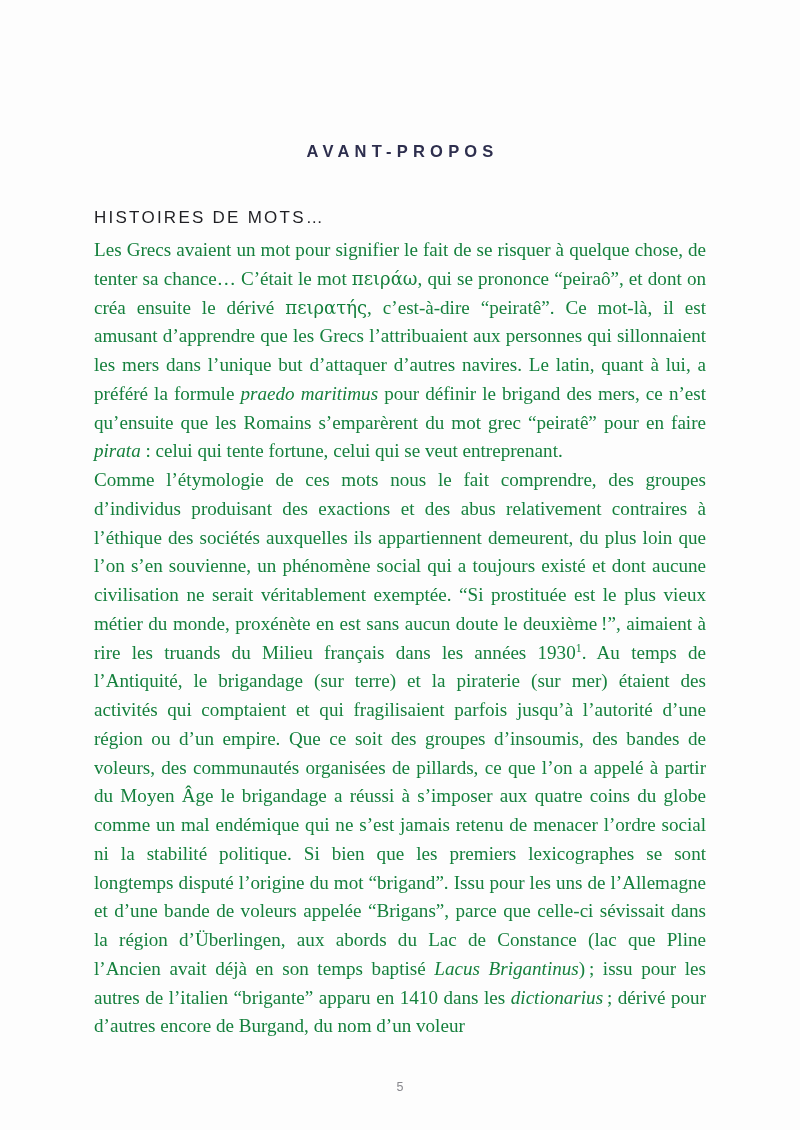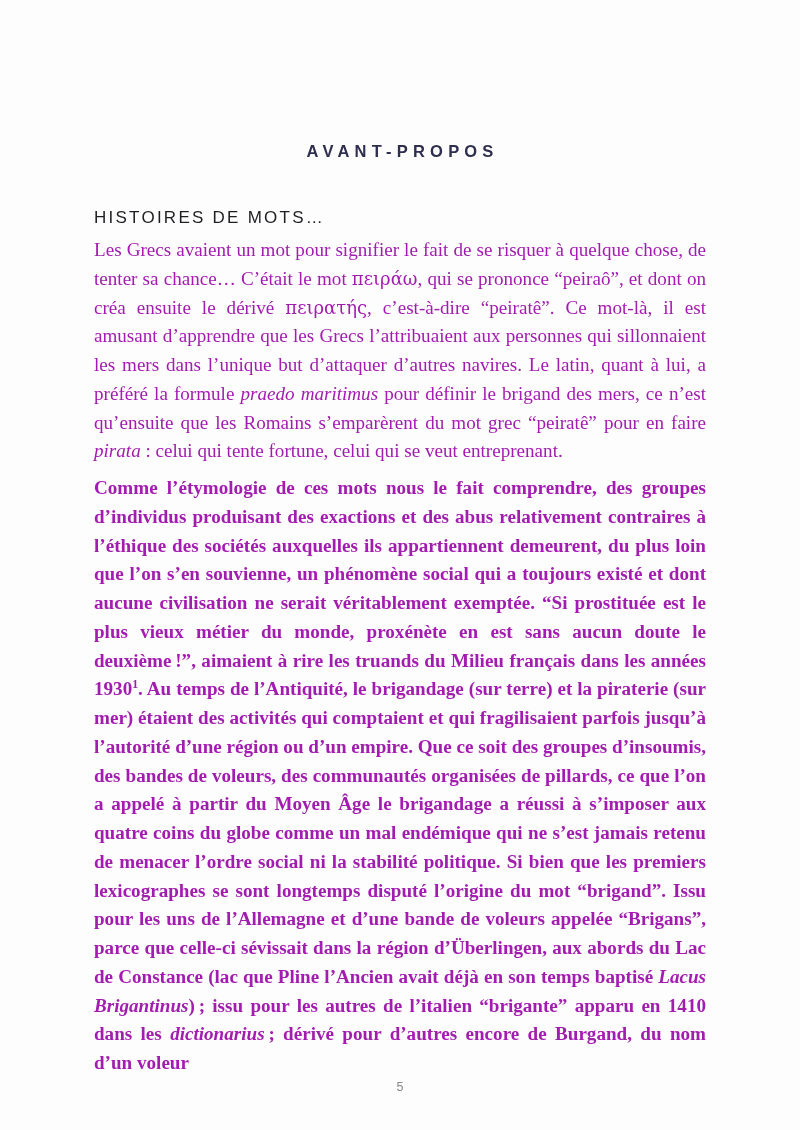--- a/index.html
+++ b/index.html
@@ -50,34 +50,33 @@
   }
 
   
   .body-block {
     position: absolute;
     top: 236px;
     left: 94px;
     width: 612px;
     font-size: 19.1px;
     line-height: 28.75px;
-    color: #a21caf;
+    color: #15803d;
     text-align: justify;
     text-justify: inter-word;
     hyphens: manual;
   }
 
   .body-block p {
     margin: 0;
     text-indent: 0;
   }
 
   .body-block p + p {
-    margin-top: 8px;
-    font-weight: bold;
+    margin-top: 0;
   }
 
   .grk {
     font-family: "DejaVu Serif", "Liberation Serif", serif;
     font-size: 18px;
   }
 
   .it {
     font-style: italic;
   }

